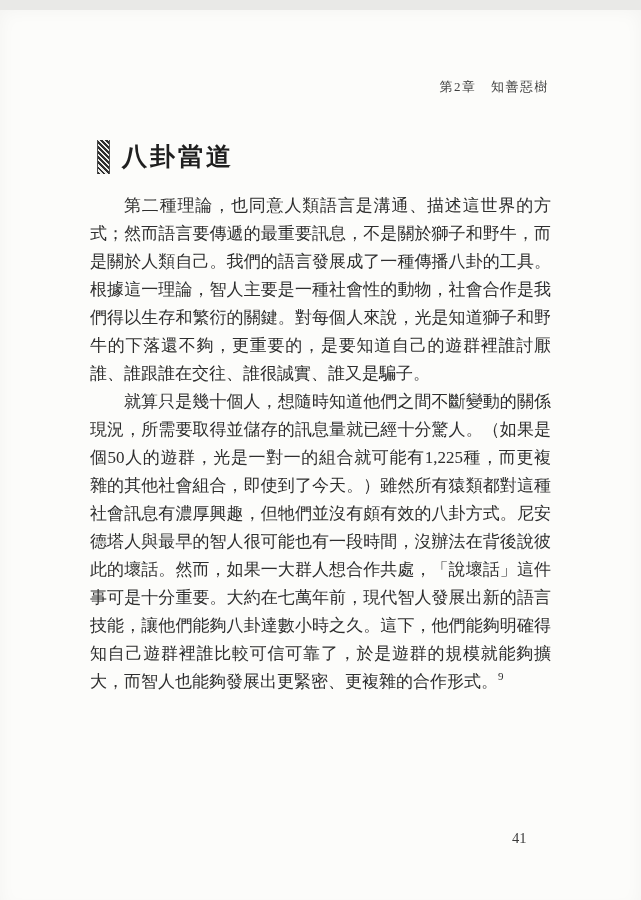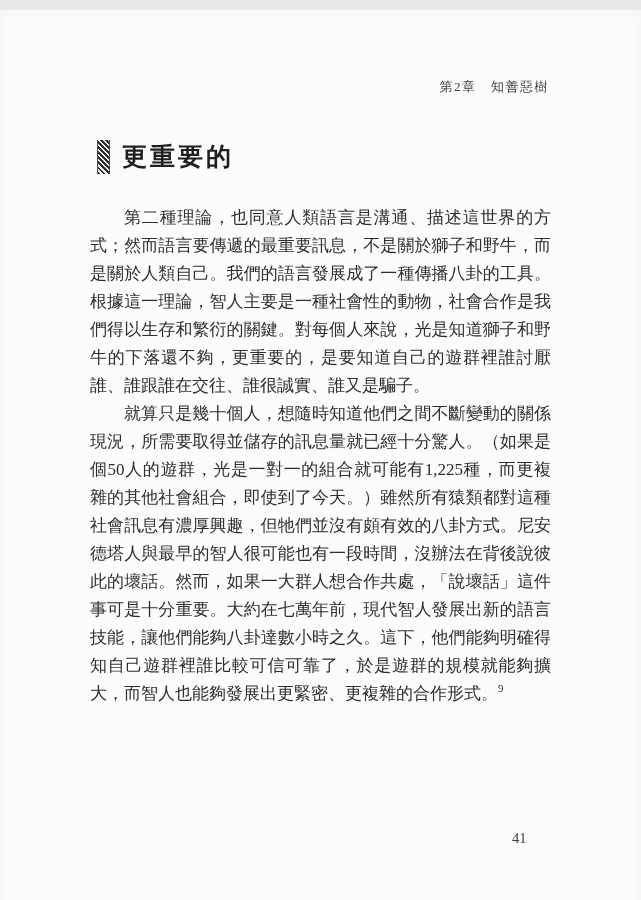--- a/index.html
+++ b/index.html
@@ -51,21 +51,21 @@
     margin: 0;
     font-size: 25px;
     font-weight: bold;
     letter-spacing: 3px;
     color: #1f1f1f;
     line-height: 34px;
   }
   .body-text {
     position: absolute;
     left: 90px;
-    top: 194px;
+    top: 182px;
     width: 461px;
     font-size: 17px;
     line-height: 28px;
     text-align: justify;
     color: #2e2e2e;
   }
   .body-text p {
     margin: 0;
     padding: 0;
     text-indent: 2em;
@@ -87,21 +87,21 @@
 </style>
 </head>
 <body>
 
 <div class="page">
 
   <div class="running-header">第2章　知善惡樹</div>
 
   <div class="section-heading">
     <span class="deco-bar"></span>
-    <h1 class="section-title">更重要的</h1>
+    <h1 class="section-title">八卦當道</h1>
   </div>
 
   <div class="body-text">
     <p><span>第二種理論，也同意人類語言是溝通、描述這世界的方式；然而語言要傳遞的最重要訊息，不是關於獅子和野牛，而是關於人類自己。我們的語言發展成了一種傳播八卦的工具。根據這一理論，智人主要是一種社會性的動物，社會合作是我們得以生存和繁衍的關鍵。對每個人來說，光是知道獅子和野牛的下落還不夠，更重要的，是要知道自己的遊群裡誰討厭誰、誰跟誰在交往、誰很誠實、誰又是騙子。</span><sup class="footnote-ref"></sup></p>
     <p><span>就算只是幾十個人，想隨時知道他們之間不斷變動的關係現況，所需要取得並儲存的訊息量就已經十分驚人。（如果是個50人的遊群，光是一對一的組合就可能有1,225種，而更複雜的其他社會組合，即使到了今天。）雖然所有猿類都對這種社會訊息有濃厚興趣，但牠們並沒有頗有效的八卦方式。尼安德塔人與最早的智人很可能也有一段時間，沒辦法在背後說彼此的壞話。然而，如果一大群人想合作共處，「說壞話」這件事可是十分重要。大約在七萬年前，現代智人發展出新的語言技能，讓他們能夠八卦達數小時之久。這下，他們能夠明確得知自己遊群裡誰比較可信可靠了，於是遊群的規模就能夠擴大，而智人也能夠發展出更緊密、更複雜的合作形式。</span><sup class="footnote-ref">9</sup></p>
   </div>
 
   <div class="page-number">41</div>
 
 </div>

